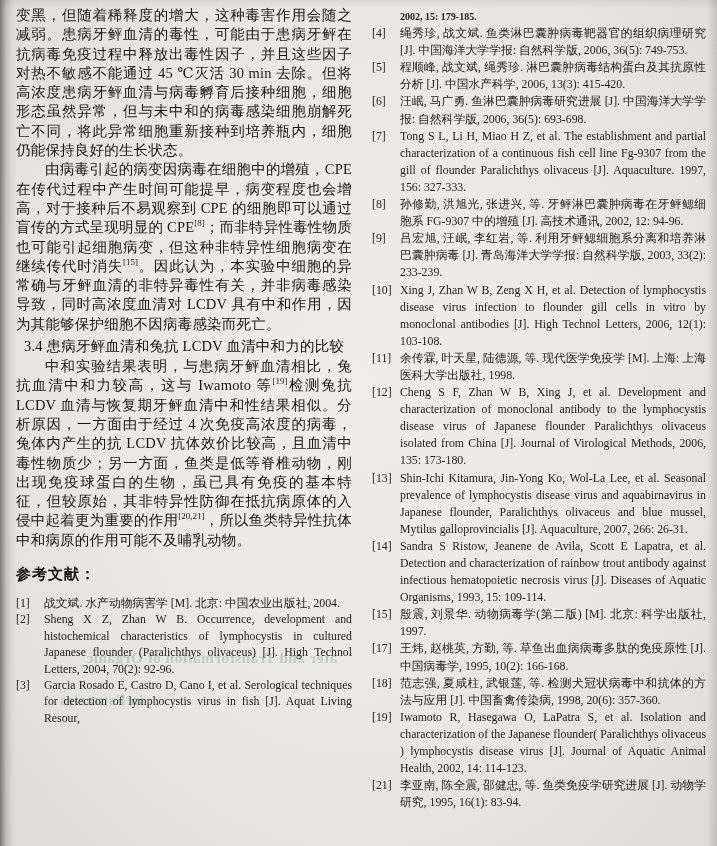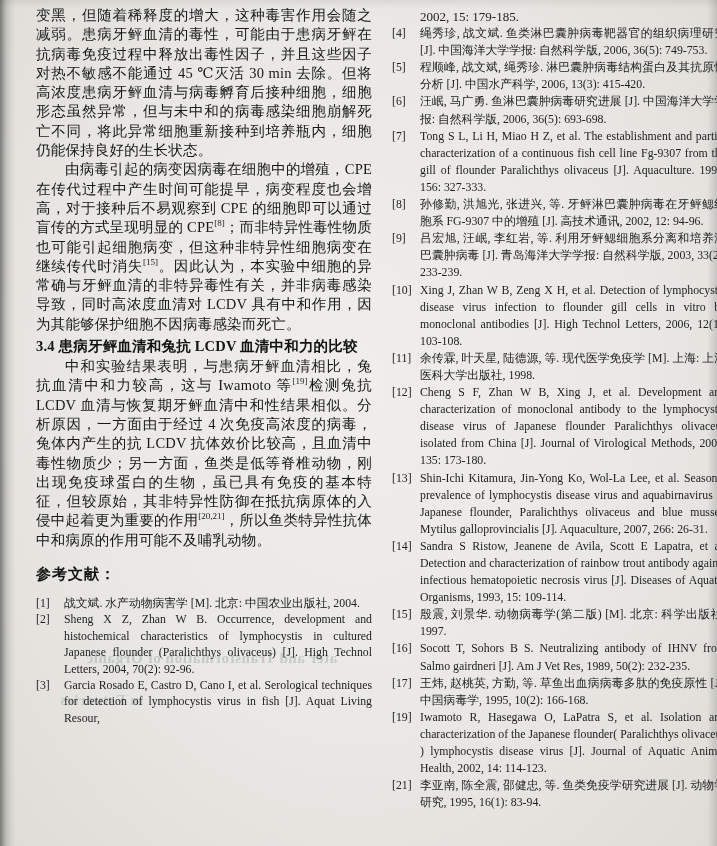--- a/index.html
+++ b/index.html
@@ -10,48 +10,48 @@
   }
   .page{
     position:relative;width:717px;height:846px;overflow:hidden;
     background:
       linear-gradient(90deg, rgba(40,40,38,.55) 0px, rgba(90,90,86,.25) 6px, rgba(120,120,116,.10) 11px, rgba(0,0,0,0) 16px),
       linear-gradient(270deg, rgba(60,60,58,.18) 0px, rgba(0,0,0,0) 10px),
       linear-gradient(180deg, rgba(80,80,76,.10) 0px, rgba(0,0,0,0) 8px),
       radial-gradient(ellipse at 50% 45%, #efeeea 0%, #e9e8e4 55%, #dddcd7 100%);
     color:#1c1c1c;
   }
-  .col{position:absolute;margin-left:20px;}
+  .col{position:absolute;}
   .col.left{left:16px;top:6px;width:336px;}
   .col.right{left:372px;top:8px;width:334px;}
 
   .body-para{
     margin:0;font-size:14.5px;line-height:19.3px;
     text-align:justify;text-indent:2em;letter-spacing:.2px;
     color:#181818;
   }
   .body-para.noindent{text-indent:0;}
   .cite-sup{font-size:9px;vertical-align:super;line-height:0;letter-spacing:0;}
 
   .sec-heading{
-    margin:2px 0 1px;font-size:14.5px;font-weight:bold;line-height:20px;
-    letter-spacing:.2px;color:#121212;
+    margin:2px 0 1px;font-size:14.5px;font-weight:normal;line-height:20px;
+    letter-spacing:.2px;color:#121212;text-align:center;
   }
   .ref-heading{
     margin:15px 0 11px;font-size:15px;font-weight:bold;letter-spacing:1px;color:#121212;
   }
 
   .refs{list-style:none;margin:0;padding:0;font-size:11.8px;}
   .col.left  .refs{line-height:16.4px;}
   .col.right .refs{line-height:17.1px;}
   .ref-item{display:flex;margin:0;}
   .ref-label{flex:0 0 28px;color:#222;}
   .ref-text{flex:1;text-align:justify;color:#222;}
 
-  .ref-cont{display:flex;font-size:13px;line-height:17.1px;}
+  .ref-cont{display:flex;font-size:10px;line-height:17.1px;font-weight:bold;}
   .ref-cont .ref-label{flex:0 0 28px;}
   .ref-cont .ref-text{flex:1;text-align:left;}
 
   .ghost{
     position:absolute;transform:scaleX(-1);
     color:#9fafa6;opacity:.5;filter:blur(.4px);
     font-size:15px;font-weight:bold;letter-spacing:.6px;white-space:nowrap;
     pointer-events:none;
   }
   .ghost.g1{left:86px;top:650px;}
@@ -159,30 +159,30 @@
         <li class="ref-item">
           <span class="ref-label">[14]</span>
           <span class="ref-text">Sandra S Ristow, Jeanene de Avila, Scott E Lapatra, et al. Detection and characterization of rainbow trout antibody against infectious hematopoietic necrosis virus [J]. Diseases of Aquatic Organisms, 1993, 15: 109-114.</span>
         </li>
 
         <li class="ref-item">
           <span class="ref-label">[15]</span>
           <span class="ref-text">殷震, 刘景华. 动物病毒学(第二版) [M]. 北京: 科学出版社, 1997.</span>
         </li>
 
-        <li class="ref-item">
-          <span class="ref-label">[16]</span>
-          <span class="ref-text">Socott T, Sohors B S. Neutralizing antibody of IHNV from Salmo gairdneri [J]. Am J Vet Res, 1989, 50(2): 232-235.</span>
-        </li>
 
         <li class="ref-item">
           <span class="ref-label">[17]</span>
           <span class="ref-text">王炜, 赵桃英, 方勤, 等. 草鱼出血病病毒多肽的免疫原性 [J]. 中国病毒学, 1995, 10(2): 166-168.</span>
         </li>
 
+        <li class="ref-item">
+          <span class="ref-label">[18]</span>
+          <span class="ref-text">范志强, 夏咸柱, 武银莲, 等. 检测犬冠状病毒中和抗体的方法与应用 [J]. 中国畜禽传染病, 1998, 20(6): 357-360.</span>
+        </li>
 
         <li class="ref-item">
           <span class="ref-label">[19]</span>
           <span class="ref-text">Iwamoto R, Hasegawa O, LaPatra S, et al. Isolation and characterization of the Japanese flounder( Paralichthys olivaceus ) lymphocystis disease virus [J]. Journal of Aquatic Animal Health, 2002, 14: 114-123.</span>
         </li>
 
 
         <li class="ref-item">
           <span class="ref-label">[21]</span>
           <span class="ref-text">李亚南, 陈全震, 邵健忠, 等. 鱼类免疫学研究进展 [J]. 动物学研究, 1995, 16(1): 83-94.</span>

